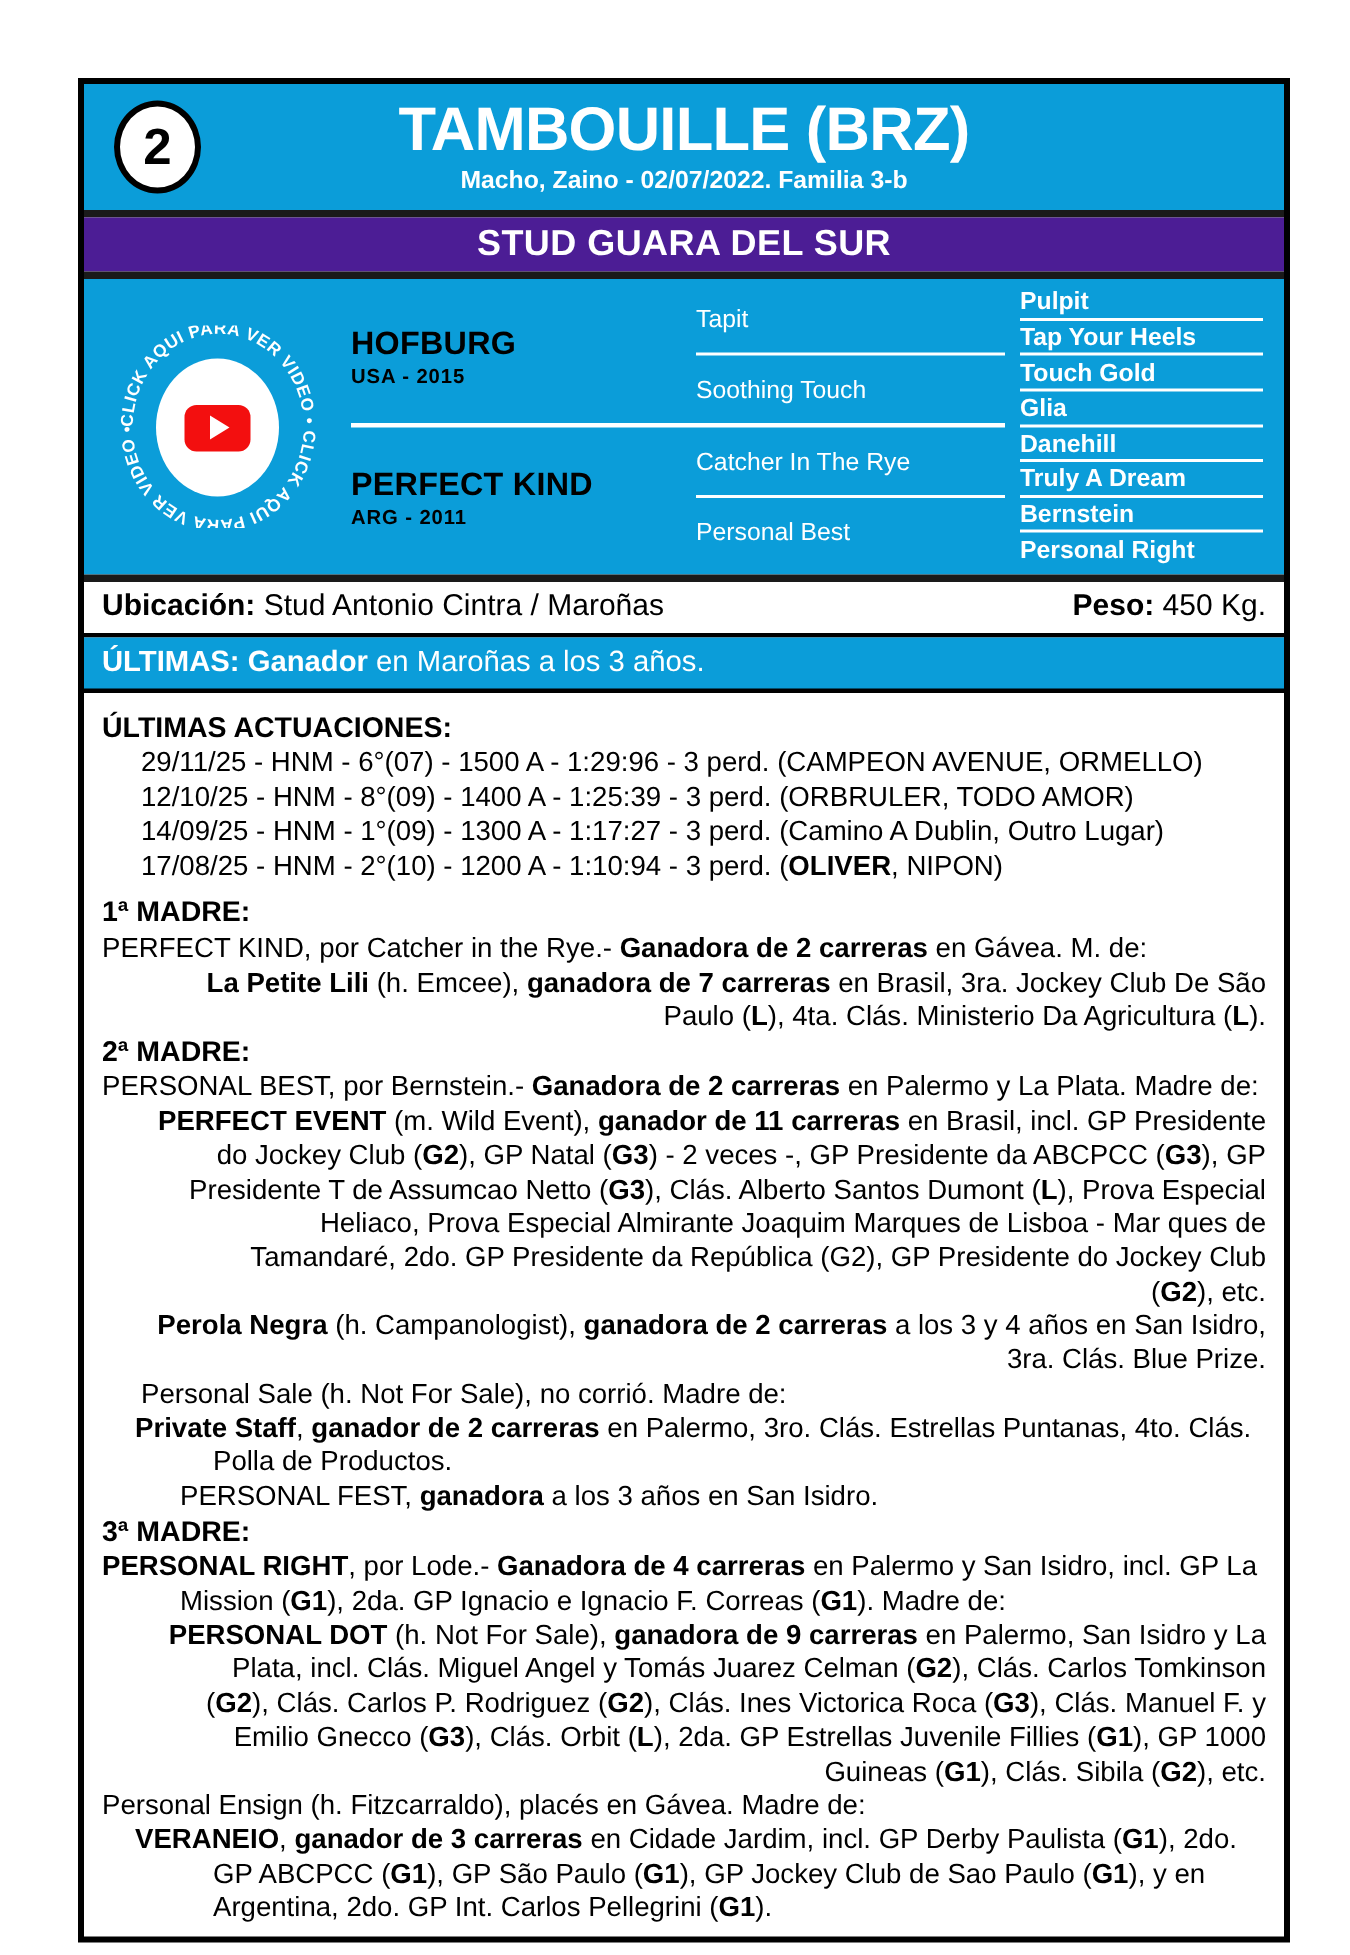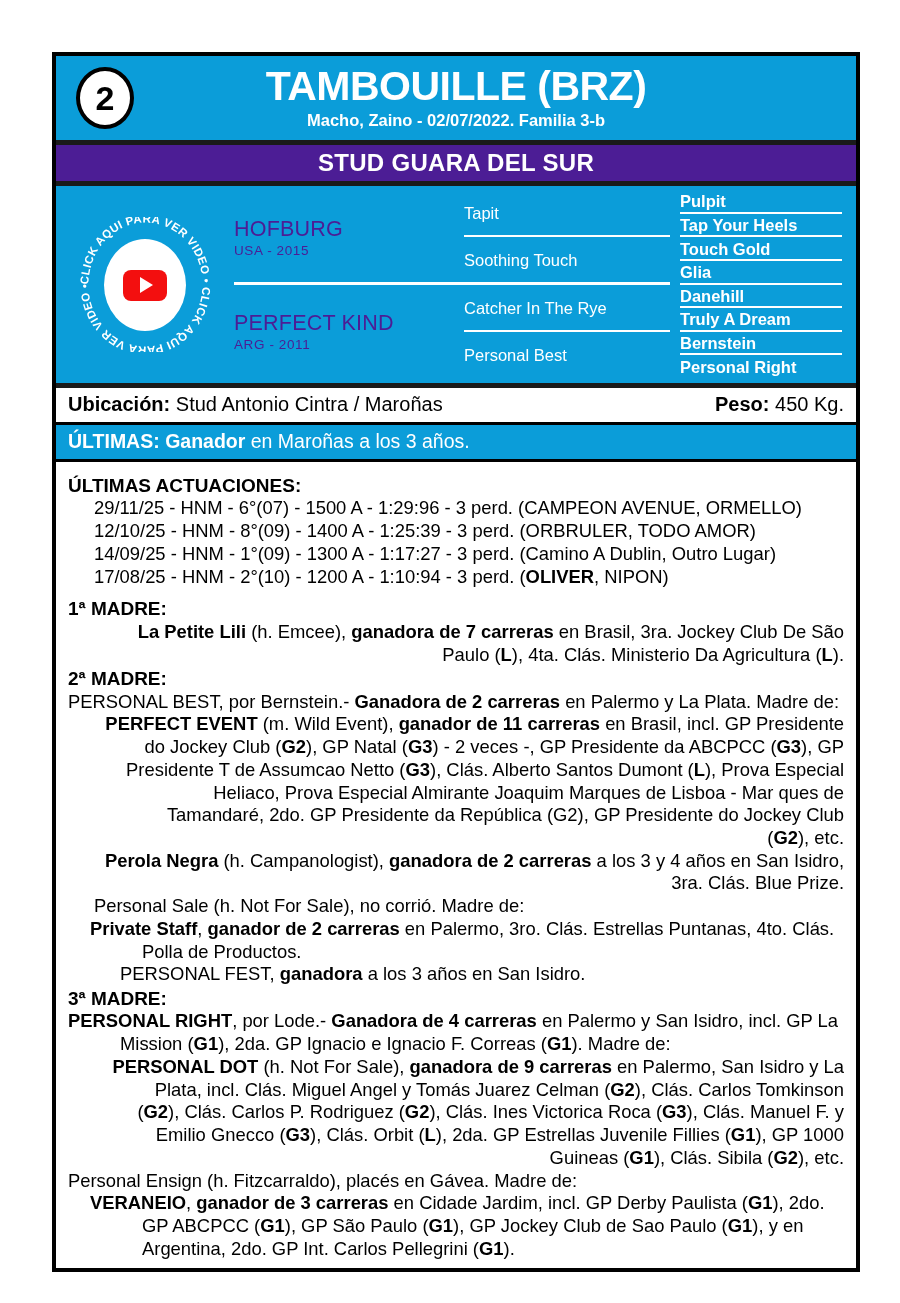--- a/index.html
+++ b/index.html
@@ -110,21 +110,21 @@
   }
 
   .ped-cols { flex: 1; display: flex; }
   .col-sire  { width: 230px; position: relative; }
   .col-gp    { width: 216px; }
   .col-gg    { flex: 1; padding-right: 14px; }
 
   .gen2-cell {
     height: 50%;
     display: flex; align-items: center;
-    color: #4c1d95; font-weight: normal; font-size: 21px;
+    color: #000000; font-weight: bold; font-size: 21px;
     flex-direction: column; justify-content: center;
     align-items: flex-start;
     position: relative;
   }
   .gen2-cell:first-child::after {
     content: ""; position: absolute; bottom: 0; left: 0; right: 0;
     height: 3px; background: #fff;
   }
   .gen2-name { font-size: 21.5px; letter-spacing: 0.2px; }
   .gen2-origin { font-size: 13.5px; letter-spacing: 0.6px; margin-top: 1px; }
@@ -286,20 +286,21 @@
       <div class="perf-list">
         <div class="perf-line" id="perf0">29/11/25 - HNM - 6°(07) - 1500 A - 1:29:96 - 3 perd. (CAMPEON AVENUE, ORMELLO)</div>
         <div class="perf-line" id="perf2">12/10/25 - HNM - 8°(09) - 1400 A - 1:25:39 - 3 perd. (ORBRULER, TODO AMOR)</div>
         <div class="perf-line" id="perf3">14/09/25 - HNM - 1°(09) - 1300 A - 1:17:27 - 3 perd. (Camino A Dublin, Outro Lugar)</div>
         <div class="perf-line" id="perf4">17/08/25 - HNM - 2°(10) - 1200 A - 1:10:94 - 3 perd. (<b class="g">OLIVER</b>, NIPON)</div>
       </div>
 
       <div class="spacer-mini"></div>
 
       <div class="sec-head">1ª MADRE:</div>
+      <div class="l0" id="m1intro">PERFECT KIND, por Catcher in the Rye.- <b class="g">Ganadora de 2 carreras</b> en Gávea. M. de:</div>
       <div class="hang1" id="m1p0"><b class="g">La Petite Lili</b> (h. Emcee), <b class="g">ganadora de 7 carreras</b> en Brasil, 3ra. Jockey Club De São Paulo (<b class="g">L</b>), 4ta. Clás. Ministerio Da Agricultura (<b class="g">L</b>).</div>
 
       <div class="sec-head tight">2ª MADRE:</div>
       <div class="hang0" id="m2intro">PERSONAL BEST, por Bernstein.- <b class="g">Ganadora de 2 carreras</b> en Palermo y La Plata. Madre de:</div>
       <div class="hang1" id="m2p0"><b class="g">PERFECT EVENT</b> (m. Wild Event), <b class="g">ganador de 11 carreras</b> en Brasil, incl. GP Presidente do Jockey Club (<b class="g">G2</b>), GP Natal (<b class="g">G3</b>) - 2 veces -, GP Presidente da ABCPCC (<b class="g">G3</b>), GP Presidente T de Assumcao Netto (<b class="g">G3</b>), Clás. Alberto Santos Dumont (<b class="g">L</b>), Prova Especial Heliaco, Prova Especial Almirante Joaquim Marques de Lisboa - Mar ques de Tamandaré, 2do. GP Presidente da República (G2), GP Presidente do Jockey Club (<b class="g">G2</b>), etc.</div>
       <div class="hang1" id="m2p1"><b class="g">Perola Negra</b> (h. Campanologist), <b class="g">ganadora de 2 carreras</b> a los 3 y 4 años en San Isidro, 3ra. Clás. Blue Prize.</div>
       <div class="plain-ind" id="m2p2">Personal Sale (h. Not For Sale), no corrió. Madre de:</div>
       <div class="hang2" id="m2p3"><b class="g">Private Staff</b>, <b class="g">ganador de 2 carreras</b> en Palermo, 3ro. Clás. Estrellas Puntanas, 4to. Clás. Polla de Productos.</div>
       <div class="plain-ind" style="padding-left:52px" id="m2p4">PERSONAL FEST, <b class="g">ganadora</b> a los 3 años en San Isidro.</div>
 

